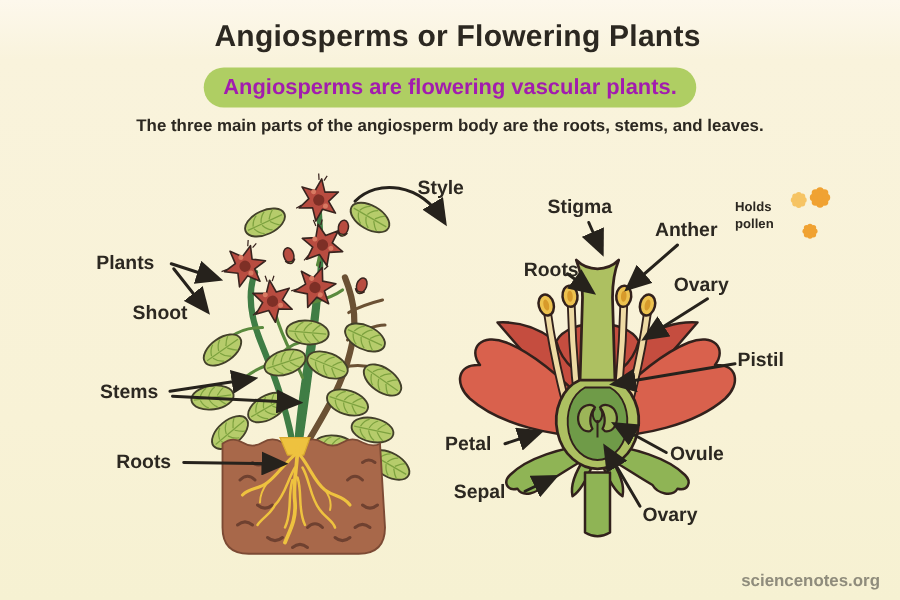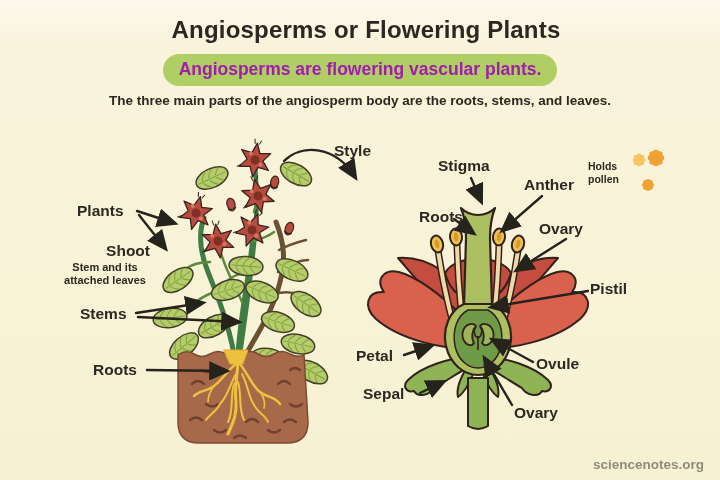--- a/index.html
+++ b/index.html
@@ -222,21 +222,20 @@
     <g>
       <use href="#pollen" transform="translate(639,160) scale(0.9)" fill="#f6c464"></use>
       <use href="#pollen" transform="translate(656,158) scale(1.15)" fill="#f0a232"></use>
       <use href="#pollen" transform="translate(648,185) scale(0.85)" fill="#f0a232"></use>
     </g>
   </svg>
 
   <div class="label" style="left:334px;top:142px">Style</div>
   <div class="label" style="left:77px;top:202px">Plants</div>
   <div class="label" style="left:60px;top:242px;width:90px;text-align:right">Shoot</div>
-  <div class="label sub" style="left:53px;top:261px;width:104px">Stem and its attached leaves</div>
   <div class="label" style="left:80px;top:305px">Stems</div>
   <div class="label" style="left:93px;top:361px">Roots</div>
 
   <div class="label" style="left:438px;top:157px">Stigma</div>
   <div class="label" style="left:524px;top:176px">Anther</div>
   <div class="label tiny" style="left:588px;top:160px;width:44px">Holds pollen</div>
   <div class="label" style="left:419px;top:208px">Roots</div>
   <div class="label" style="left:539px;top:220px">Ovary</div>
   <div class="label" style="left:590px;top:280px">Pistil</div>
   <div class="label" style="left:356px;top:347px">Petal</div>

